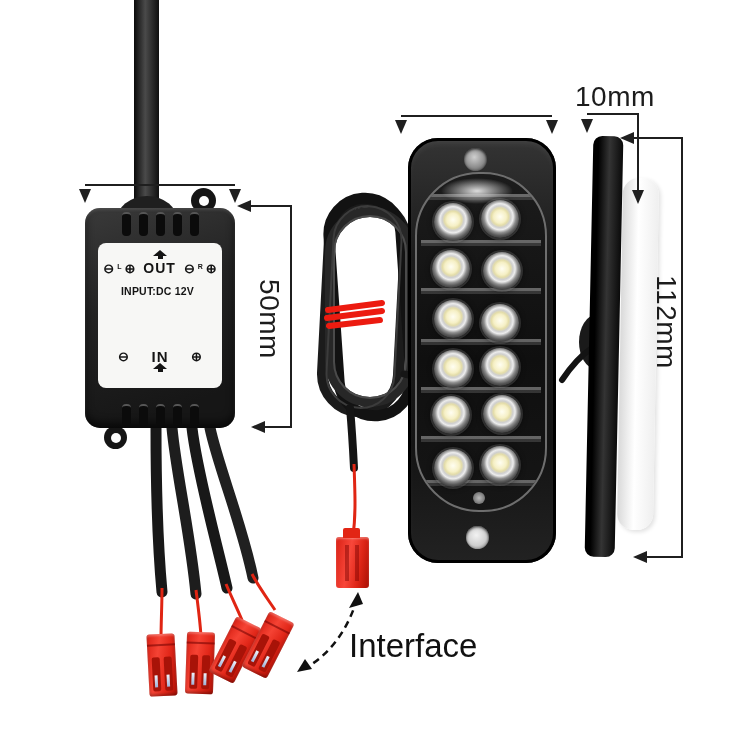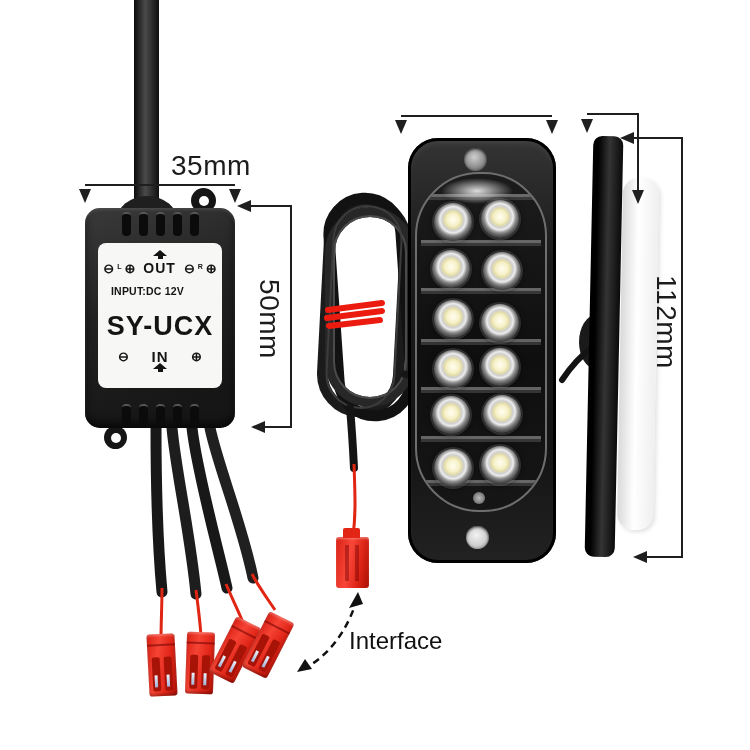--- a/index.html
+++ b/index.html
@@ -30,21 +30,21 @@
         border-radius:8px;color:#141414;z-index:11;}
   .up-arrow{position:absolute;left:50%;transform:translateX(-50%);display:flex;flex-direction:column;align-items:center;}
   .up-arrow .tri{width:0;height:0;border-left:7px solid transparent;border-right:7px solid transparent;
         border-bottom:6px solid #141414;}
   .up-arrow .stem{width:5px;height:3px;background:#141414;}
   .out-row{position:absolute;left:0;top:17px;width:100%;display:flex;justify-content:center;
         align-items:center;gap:3px;font-size:12px;font-weight:bold;}
   .out-row .sym{font-size:13px;}
   .out-row .tiny{font-size:7px;position:relative;top:-2px;}
   .out-row .word{font-size:14px;letter-spacing:1px;margin:0 5px;}
-  .io-line{position:absolute;left:13px;font-size:10.5px;font-weight:bold;letter-spacing:.2px;}
+  .io-line{position:absolute;left:23px;font-size:10.5px;font-weight:bold;letter-spacing:.2px;}
   .model{position:absolute;left:0;top:68px;width:100%;text-align:center;font-size:27px;
         font-weight:bold;letter-spacing:1px;}
   .in-row{position:absolute;left:20px;right:20px;top:105px;display:flex;justify-content:space-between;
         align-items:center;font-size:12px;font-weight:bold;}
   .in-row .sym{font-size:13px;}
   .in-row .word{font-size:15px;letter-spacing:1px;}
 
   
   .jst{position:absolute;width:28px;height:62px;border-radius:3px;z-index:3;
        background:linear-gradient(100deg,#d92014,#f54334 35%,#e2281a 65%,#b01005);
@@ -86,21 +86,21 @@
   .side-group{left:556px;top:132px;width:130px;height:440px;z-index:10;}
   .side-white{position:absolute;left:64px;top:46px;width:36px;height:352px;border-radius:16px;
        background:linear-gradient(90deg,#d9d9d9,#ffffff 45%,#efefef);
        box-shadow:2px 2px 4px rgba(0,0,0,.12);transform:rotate(1deg);}
   .side-black{position:absolute;left:33px;top:4px;width:30px;height:421px;border-radius:9px;
        background:linear-gradient(90deg,#000 18%,#343434 55%,#0a0a0a);transform:rotate(1.2deg);}
 
   
   .dim{color:#1c1c1c;font-size:28px;letter-spacing:.5px;z-index:50;white-space:nowrap;}
   .dim.rot{transform:rotate(90deg);}
-  .note{color:#111;font-size:24px;z-index:50;}
+  .note{color:#111;font-size:33px;z-index:50;}
 </style>
 </head>
 <body>
 
 <div class="canvas">
 
   <svg class="layer wires-layer" viewBox="0 0 750 750">
 
     <g>
       <path d="M156 428 C156 480 158 548 162 592" stroke="#181818" stroke-width="11" fill="none" stroke-linecap="round"></path>
@@ -163,21 +163,20 @@
       <div class="out-row">
         <span class="sym">⊖</span>
         <span class="tiny">L</span>
         <span class="sym">⊕</span>
         <span class="word">OUT</span>
         <span class="sym">⊖</span>
         <span class="tiny">R</span>
         <span class="sym">⊕</span>
       </div>
       <div class="io-line" style="top:42px;">INPUT:DC 12V</div>
-      <div class="model">SY-UCX</div>
       <div class="in-row">
         <span class="sym">⊖</span>
         <span class="word">IN</span>
         <span class="sym">⊕</span>
       </div>
       <div class="up-arrow" style="top:120px;">
         <span class="tri"></span>
           <span class="stem"></span>
       </div>
     </div>
@@ -253,18 +252,18 @@
       <polygon points="620,138 634,132 634,144"></polygon>
       <polygon points="633,557 647,551 647,563"></polygon>
     </g>
     <g>
       <path d="M357 599 C349 626 333 651 309 666" stroke="#111" stroke-width="2.5" fill="none" stroke-dasharray="7 5"></path>
       <polygon points="358,592 349,608 363,604" fill="#111"></polygon>
       <polygon points="297,672 312,669 305,659" fill="#111"></polygon>
     </g>
   </svg>
 
-  <div class="abs dim" style="left:171px;top:150px;">35mm</div>
   <div class="abs dim rot" style="left:229px;top:303px;width:80px;text-align:center;">50mm</div>
+  <div class="abs dim" style="left:575px;top:81px;">10mm</div>
   <div class="abs dim rot" style="left:616px;top:306px;width:100px;text-align:center;">112mm</div>
   <div class="abs note" style="left:349px;top:627px;">Interface</div>
 
 </div>
 
 </body></html>

